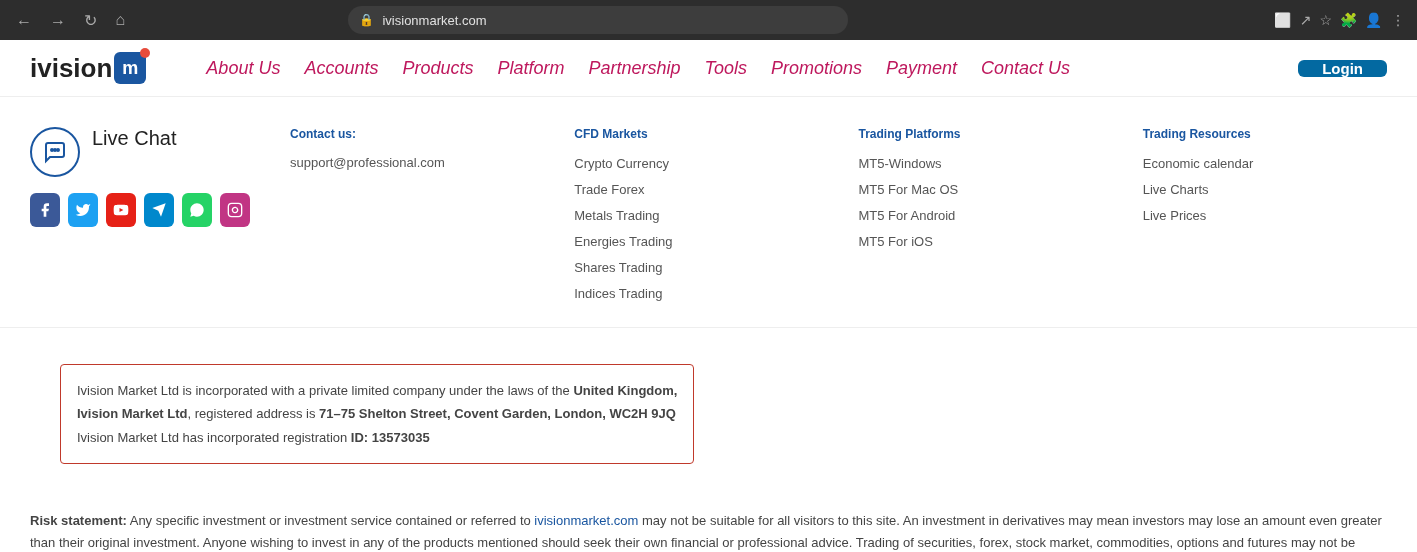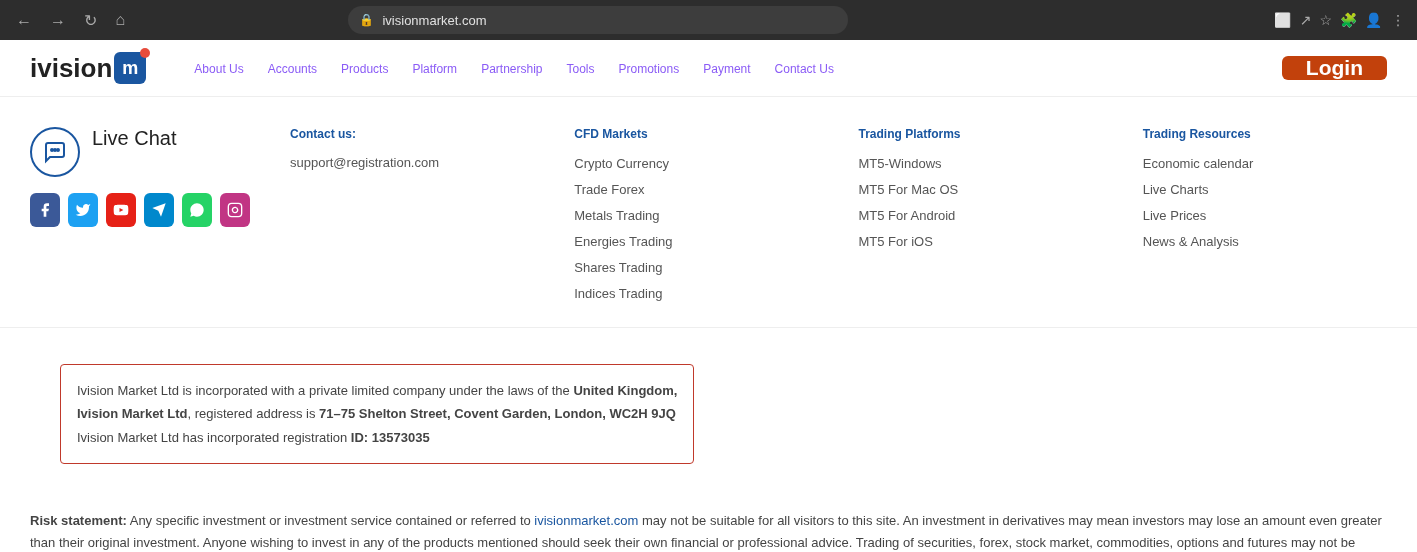--- a/index.html
+++ b/index.html
@@ -46,21 +46,21 @@
       padding: 12px 30px;
       border-bottom: 1px solid #eee;
       background: #fff;
     }
     .logo {
       display: flex;
       align-items: center;
       font-size: 26px;
       font-weight: bold;
       color: #222;
-      margin-right: 48px;
+      margin-right: 60px;
     }
     .logo-m-box {
       background: #1a56a0;
       color: #fff;
       border-radius: 6px;
       width: 32px;
       height: 32px;
       display: flex;
       align-items: center;
       justify-content: center;
@@ -80,31 +80,32 @@
     }
     .nav-menu {
       display: flex;
       align-items: center;
       gap: 24px;
       list-style: none;
       flex: 1;
     }
     .nav-menu li a {
       text-decoration: none;
-      color: #8b5cf6;
-      font-size: 12px;
+      color: #be185d;
+      font-size: 18px;
       font-weight: 500;
+      font-style: italic;
     }
     .login-btn {
-      background: #c2410c;
+      background: #0369a1;
       color: #fff;
       border: none;
       border-radius: 6px;
       padding: 0 24px;
-      font-size: 21px;
+      font-size: 15px;
       font-weight: bold;
       cursor: pointer;
     }
 
     
     .footer-top {
       padding: 30px 30px 20px;
       display: flex;
       gap: 40px;
       border-bottom: 1px solid #eee;
@@ -265,21 +266,21 @@
             <rect x="2" y="2" width="20" height="20" rx="5" ry="5"></rect>
             <path d="M16 11.37A4 4 0 1 1 12.63 8 4 4 0 0 1 16 11.37z"></path>
             <line x1="17.5" y1="6.5" x2="17.51" y2="6.5"></line>
           </svg>
       </div>
     </div>
   </div>
 
   <div class="footer-col">
     <div class="footer-col-title">Contact us:</div>
-    <p style="color:#555;">support@registration.com</p>
+    <p style="color:#555;">support@professional.com</p>
   </div>
 
   <div class="footer-col">
     <div class="footer-col-title">CFD Markets</div>
     <a href="#">Crypto Currency</a>
     <a href="#">Trade Forex</a>
     <a href="#">Metals Trading</a>
     <a href="#">Energies Trading</a>
     <a href="#">Shares Trading</a>
     <a href="#">Indices Trading</a>
@@ -291,21 +292,20 @@
     <a href="#">MT5 For Mac OS</a>
     <a href="#">MT5 For Android</a>
     <a href="#">MT5 For iOS</a>
   </div>
 
   <div class="footer-col">
     <div class="footer-col-title">Trading Resources</div>
     <a href="#">Economic calendar</a>
     <a href="#">Live Charts</a>
     <a href="#">Live Prices</a>
-    <a href="#">News &amp; Analysis</a>
   </div>
 
 </div>
 
 <div style="padding: 0 30px;">
   <div class="legal-box">
     <span>Ivision Market Ltd is incorporated with a private limited company under the laws of the <strong>United Kingdom,</strong></span><br>
     <span><strong>Ivision Market Ltd</strong>, registered address is <strong>71–75 Shelton Street, Covent Garden, London, WC2H 9JQ</strong></span><br>
     <span>Ivision Market Ltd has incorporated registration <strong>ID: 13573035</strong></span>
   </div>

